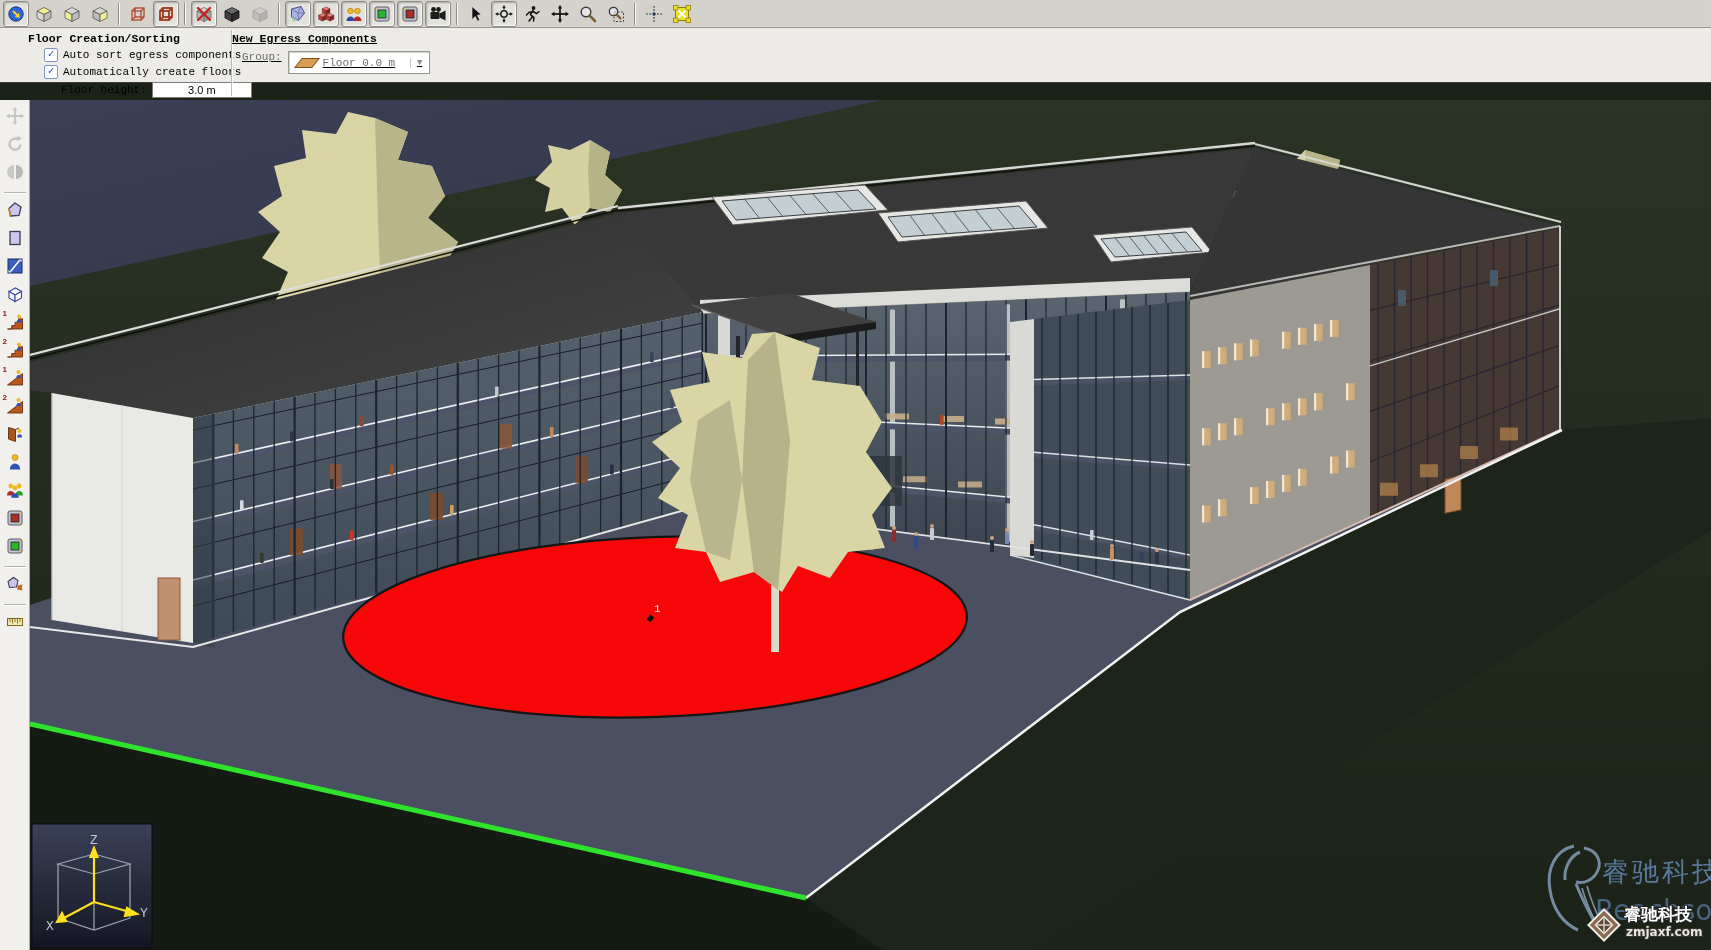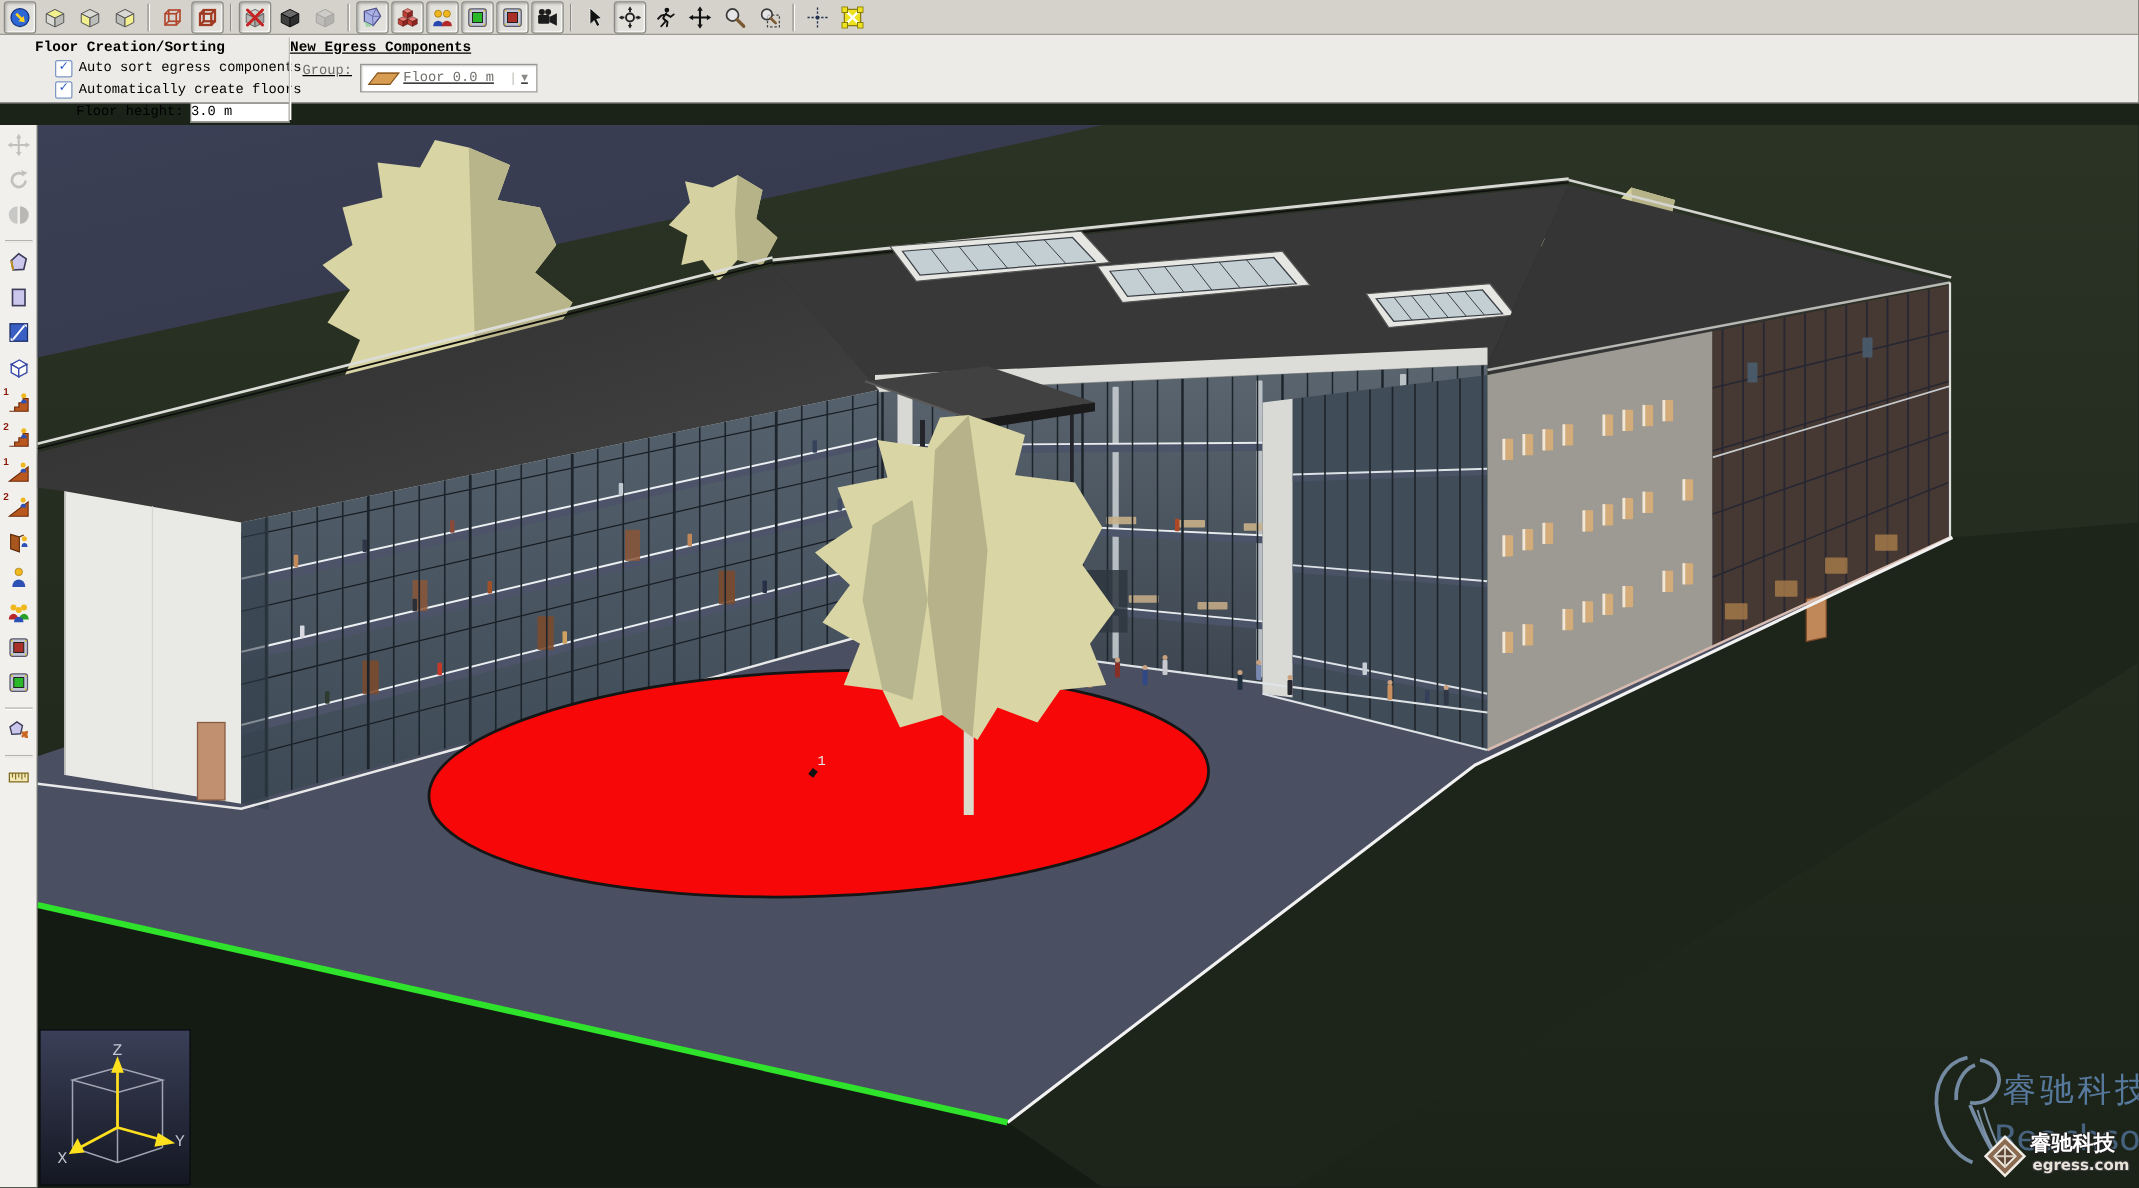--- a/index.html
+++ b/index.html
@@ -18,22 +18,22 @@
   #panelbar{position:absolute;left:0;top:28px;width:1711px;height:55px;background:#ecebe7;
             border-bottom:1px solid #3c3c3a;box-sizing:border-box;font-size:11px;color:#000;}
   .ptitle{font-weight:bold;font-size:11.5px;}
   #floorPanel{position:absolute;left:28px;top:4px;}
   #egressPanel{position:absolute;left:232px;top:4px;text-decoration:underline;}
   .psep{position:absolute;left:231px;top:2px;height:66px;width:1px;background:#bdbbb4;border-right:1px solid #fff;}
   .cbrow{display:flex;align-items:center;margin:3px 0 0 16px;height:14px;}
   .cb{width:12px;height:12px;background:#fff;border:1px solid #7d97c4;border-radius:2px;margin-right:5px;
       font-size:11px;line-height:11px;font-weight:bold;color:#2a55c4;text-align:center;cursor:pointer;}
   .fhrow{display:flex;align-items:center;margin:3px 0 0 33px;}
-  .fh-input{width:78px;height:14px;border:1px solid #7a7a76;background:#fff;font-family:Liberation Mono, monospace;
-            font-size:11px;padding:0 0;margin-left:5px;}
+  .fh-input{width:78px;height:14px;border:1px solid #7a7a76;background:#fff;font-family:Liberation Sans, sans-serif;
+            font-size:11px;padding:0 10px;margin-left:5px;text-align:center;}
   .grow{display:flex;align-items:flex-start;margin-top:6px;margin-left:10px;color:#6e6e6a;}
   .dropdown{display:flex;align-items:center;width:140px;height:21px;margin-left:6px;background:#ffffff;
             border:1px solid #979792;box-shadow:inset 1px 1px 1px rgba(0,0,0,.18);cursor:default;}
   .flooricon{width:16px;height:8px;background:#d89c52;border:1px solid #7c4f1c;transform:skewX(-38deg);
              margin:0 7px 0 9px;}
   .dd-val{flex:1;color:#6f6f6b;font-size:11px;}
   .dd-arrow{width:18px;text-align:center;color:#8a8a86;font-size:9px;border-left:1px solid #c6c4be;}
   
   #sidebar{position:absolute;left:0;top:100px;width:30px;height:850px;background:#f1f0ec;
            border-right:1px solid #a9a8a2;box-sizing:border-box;display:flex;flex-direction:column;align-items:center;padding-top:4px;}
@@ -953,14 +953,14 @@
 </div>
 <div id="wmZhimiao">
   <svg width="36" height="40" viewBox="0 0 36 40">
     <g transform="rotate(45 18 20)">
       <rect x="7" y="9" width="22" height="22" fill="#8a6a50" stroke="#f0ece4" stroke-width="2"></rect>
       <rect x="12" y="14" width="12" height="12" fill="#5e4634" stroke="#f0ece4" stroke-width="1.5"></rect>
       <path d="M12,14 L24,26 M24,14 L12,26" stroke="#d8cfc2" stroke-width="1.5"></path>
     </g>
   </svg>
   <div class="cn">睿驰科技</div>
-  <div class="url">egress.com</div>
+  <div class="url">zmjaxf.com</div>
 </div>
 
 </body></html>

